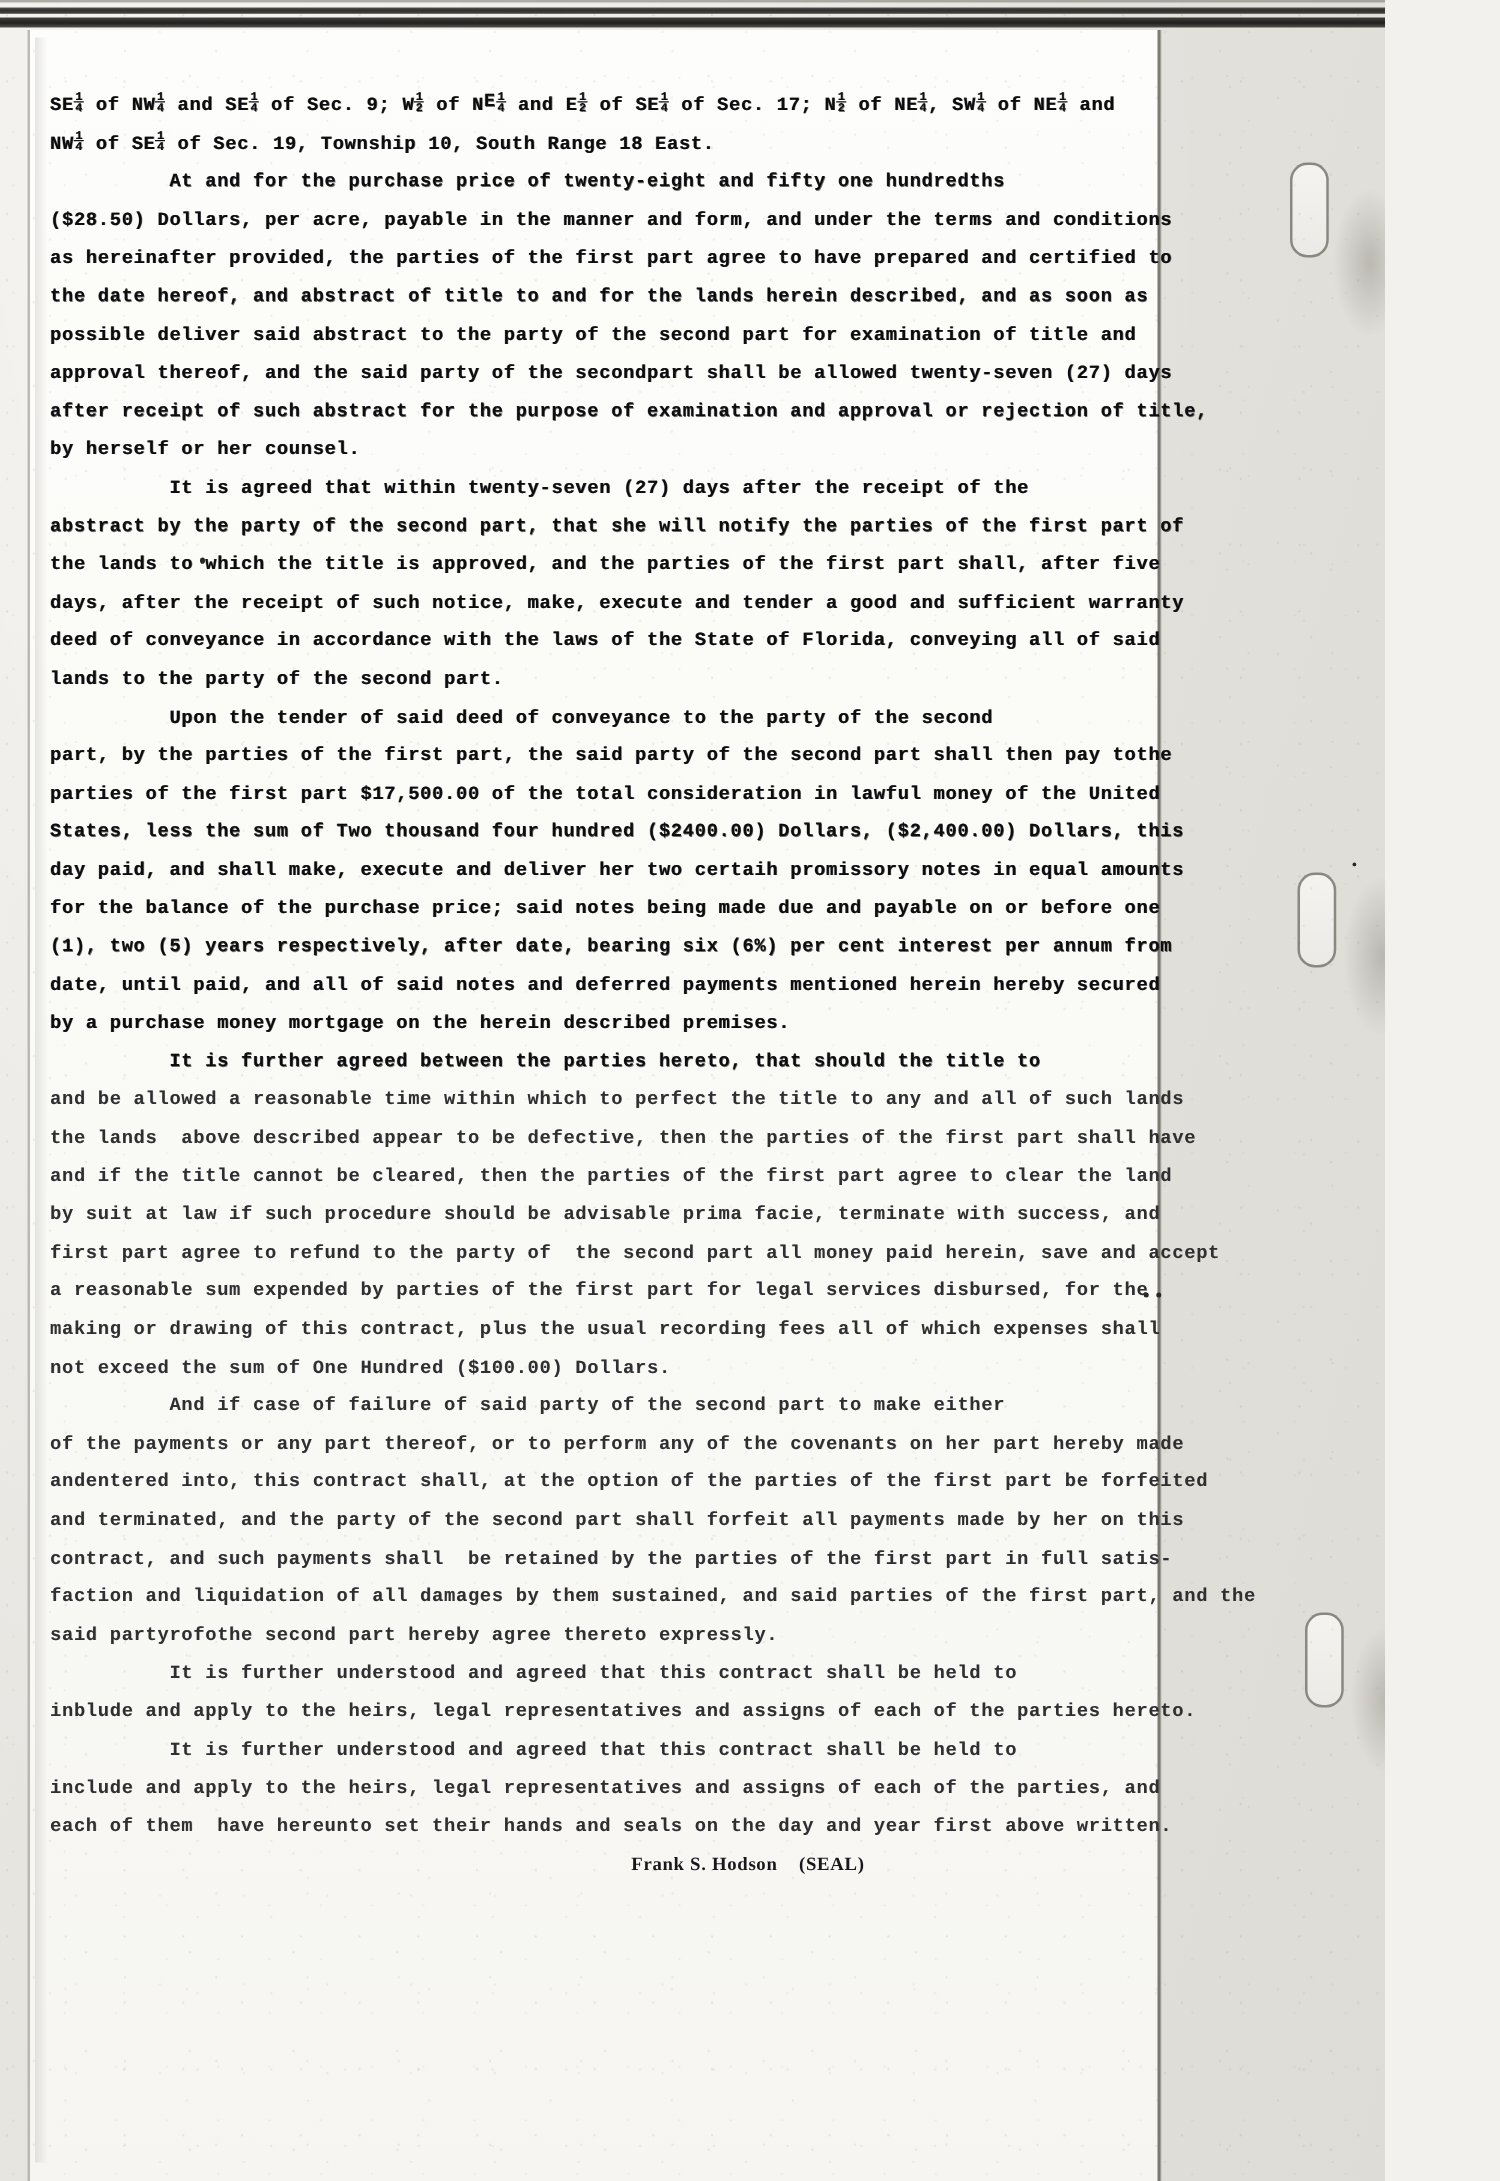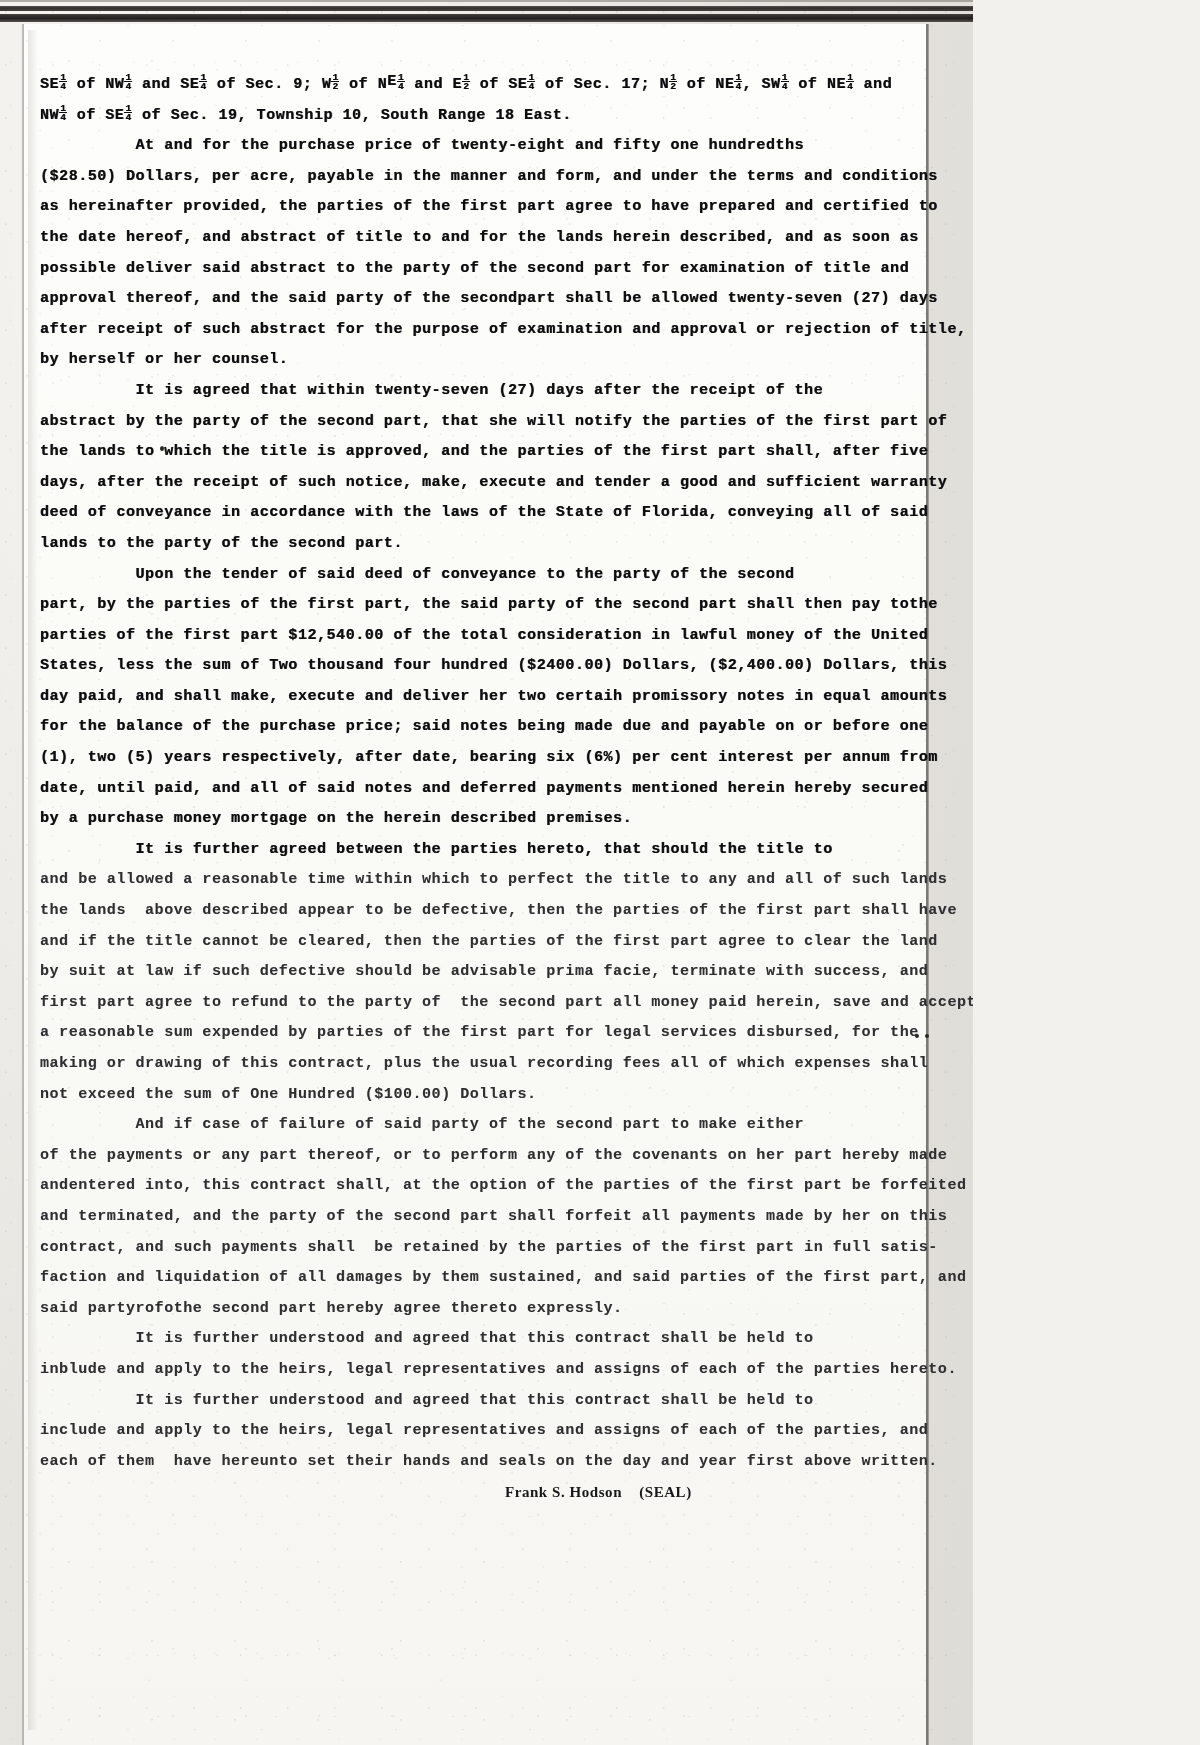--- a/index.html
+++ b/index.html
@@ -5,21 +5,21 @@
   html, body {
     margin: 0;
     padding: 0;
     background: #f2f1ee;
   }
   body {
     font-family: "Liberation Mono", "DejaVu Sans Mono", monospace;
   }
   #scan {
     position: relative;
-    width: 973px;
+    width: 1108px;
     height: 1745px;
     overflow: hidden;
     background: #e9e8e4;
   }
   
   .platen {
     position: absolute;
     inset: 0;
     background:
       radial-gradient(ellipse at 20% 10%, rgba(255,255,255,0.55), rgba(255,255,255,0) 60%),
@@ -207,32 +207,32 @@
     <div class="line heavy">after receipt of such abstract for the purpose of examination and approval or rejection of title,</div>
     <div class="line heavy">by herself or her counsel.</div>
     <div class="line heavy">          It is agreed that within twenty-seven (27) days after the receipt of the</div>
     <div class="line heavy">abstract by the party of the second part, that she will notify the parties of the first part of</div>
     <div class="line heavy">the lands to which the title is approved, and the parties of the first part shall, after five</div>
     <div class="line heavy">days, after the receipt of such notice, make, execute and tender a good and sufficient warranty</div>
     <div class="line heavy">deed of conveyance in accordance with the laws of the State of Florida, conveying all of said</div>
     <div class="line heavy">lands to the party of the second part.</div>
     <div class="line heavy">          Upon the tender of said deed of conveyance to the party of the second</div>
     <div class="line heavy">part, by the parties of the first part, the said party of the second part shall then pay tothe</div>
-    <div class="line heavy">parties of the first part $12,540.00 of the total consideration in lawful money of the United</div>
+    <div class="line heavy">parties of the first part $17,500.00 of the total consideration in lawful money of the United</div>
     <div class="line heavy">States, less the sum of Two thousand four hundred ($2400.00) Dollars, ($2,400.00) Dollars, this</div>
     <div class="line heavy">day paid, and shall make, execute and deliver her two certaih promissory notes in equal amounts</div>
     <div class="line heavy">for the balance of the purchase price; said notes being made due and payable on or before one</div>
     <div class="line heavy">(1), two (5) years respectively, after date, bearing six (6%) per cent interest per annum from</div>
     <div class="line heavy">date, until paid, and all of said notes and deferred payments mentioned herein hereby secured</div>
     <div class="line heavy">by a purchase money mortgage on the herein described premises.</div>
     <div class="line heavy">          It is further agreed between the parties hereto, that should the title to</div>
     <div class="line faint">and be allowed a reasonable time within which to perfect the title to any and all of such lands</div>
     <div class="line faint">the lands  above described appear to be defective, then the parties of the first part shall have</div>
     <div class="line faint">and if the title cannot be cleared, then the parties of the first part agree to clear the land</div>
-    <div class="line faint">by suit at law if such defective should be advisable prima facie, terminate with success, and</div>
+    <div class="line faint">by suit at law if such procedure should be advisable prima facie, terminate with success, and</div>
     <div class="line faint">first part agree to refund to the party of  the second part all money paid herein, save and accept</div>
     <div class="line faint">a reasonable sum expended by parties of the first part for legal services disbursed, for the</div>
     <div class="line faint">making or drawing of this contract, plus the usual recording fees all of which expenses shall</div>
     <div class="line faint">not exceed the sum of One Hundred ($100.00) Dollars.</div>
     <div class="line faint">          And if case of failure of said party of the second part to make either</div>
     <div class="line faint">of the payments or any part thereof, or to perform any of the covenants on her part hereby made</div>
     <div class="line faint">andentered into, this contract shall, at the option of the parties of the first part be forfeited</div>
     <div class="line faint">and terminated, and the party of the second part shall forfeit all payments made by her on this</div>
     <div class="line faint">contract, and such payments shall  be retained by the parties of the first part in full satis-</div>
     <div class="line faint">faction and liquidation of all damages by them sustained, and said parties of the first part, and the</div>

